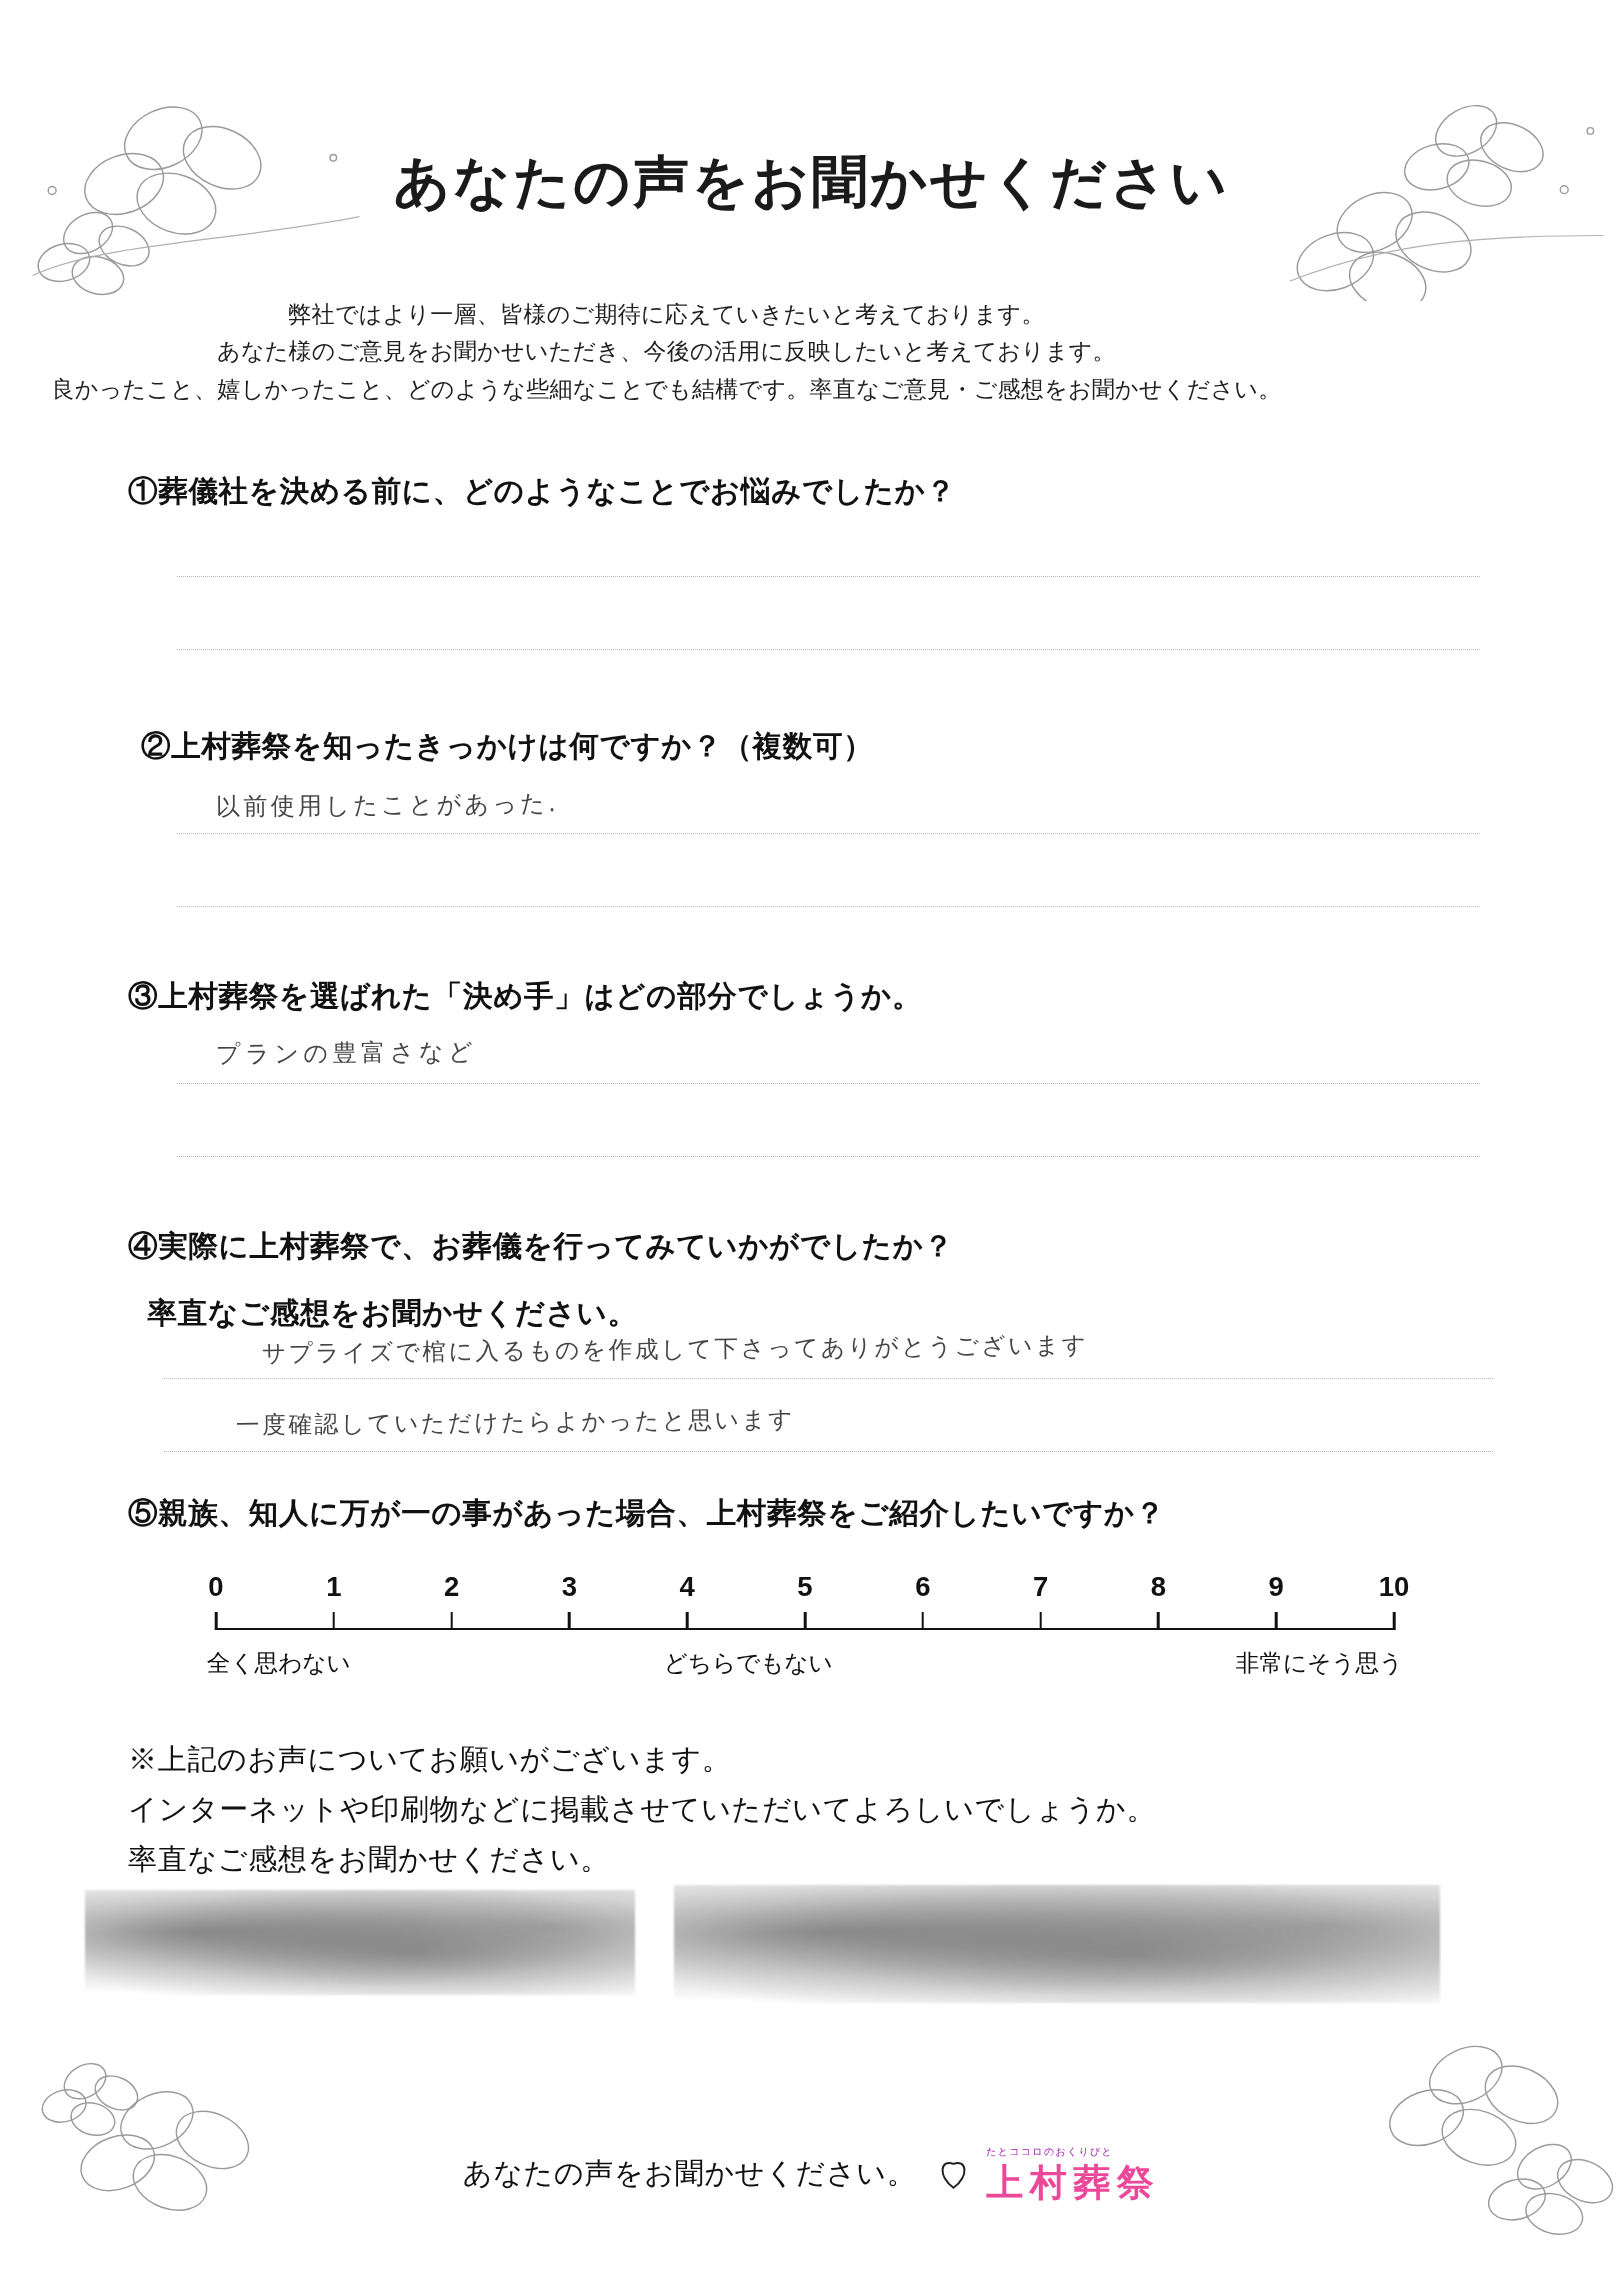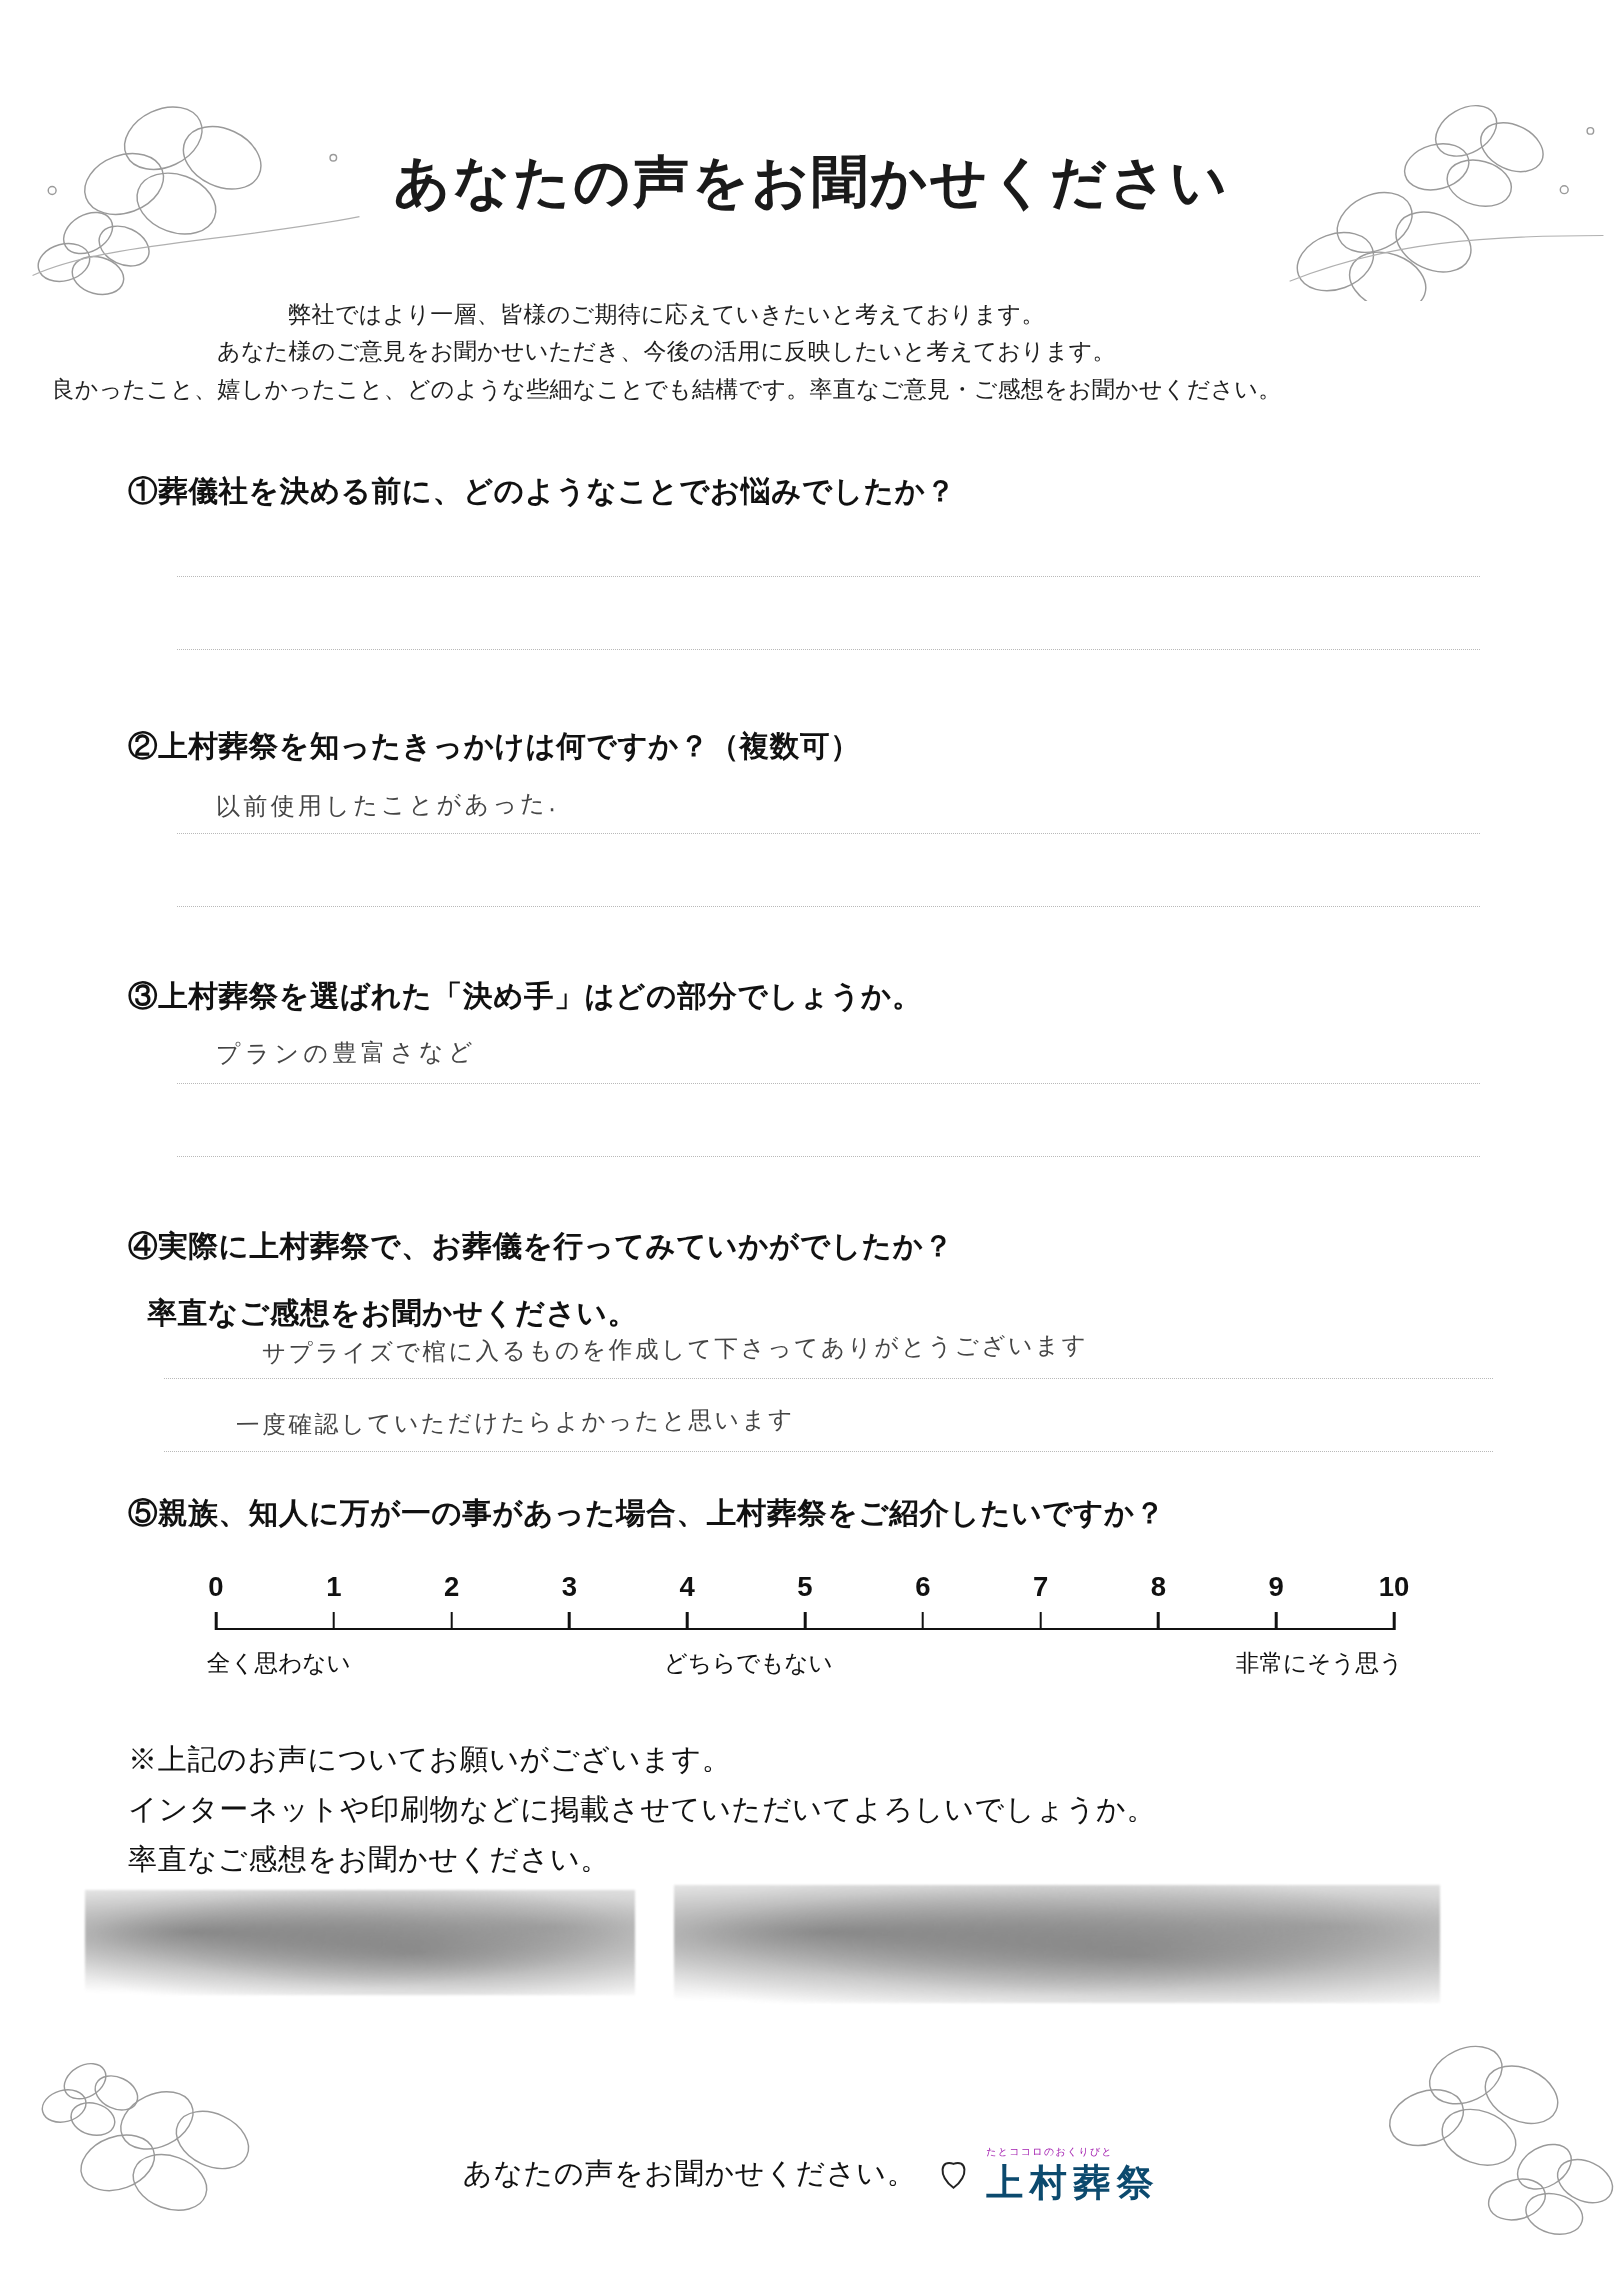--- a/index.html
+++ b/index.html
@@ -199,21 +199,21 @@
   }
   .logo-tag {
     font-size: 10px;
     color: #a21caf;
     letter-spacing: 1.3px;
     margin-bottom: 6.5px;
   }
   .logo-name {
     font-size: 37px;
     font-weight: 700;
-    color: #0c4a6e;
+    color: #ec4899;
     letter-spacing: 6.5px;
     text-align: center;
   }
 </style>
 </head>
 <body>
 
 <div class="page">
 
   <div class="flower-deco" style="left:26px; top:79px;">
@@ -302,21 +302,21 @@
 
   <div class="q-block" style="top:470px;">
     <div class="q-title">①葬儀社を決める前に、どのようなことでお悩みでしたか？</div>
   </div>
   <div class="lines" style="top:576px;">
     <div class="rule"></div>
     <div class="rule" style="margin-top:72px;"></div>
   </div>
   <div class="answer" style="left:209px; top:531px;"></div>
 
-  <div class="q-block" style="top:725px;">
+  <div class="q-block" style="top:725px;margin-left:13px;">
     <div class="q-title">②上村葬祭を知ったきっかけは何ですか？（複数可）</div>
   </div>
   <div class="lines" style="top:833px;">
     <div class="rule"></div>
     <div class="rule" style="margin-top:72px;"></div>
   </div>
   <div class="answer" style="left:216px; top:789px;">以前使用したことがあった.</div>
 
   <div class="q-block" style="top:975px;">
     <div class="q-title">③上村葬祭を選ばれた「決め手」はどの部分でしょうか。</div>

